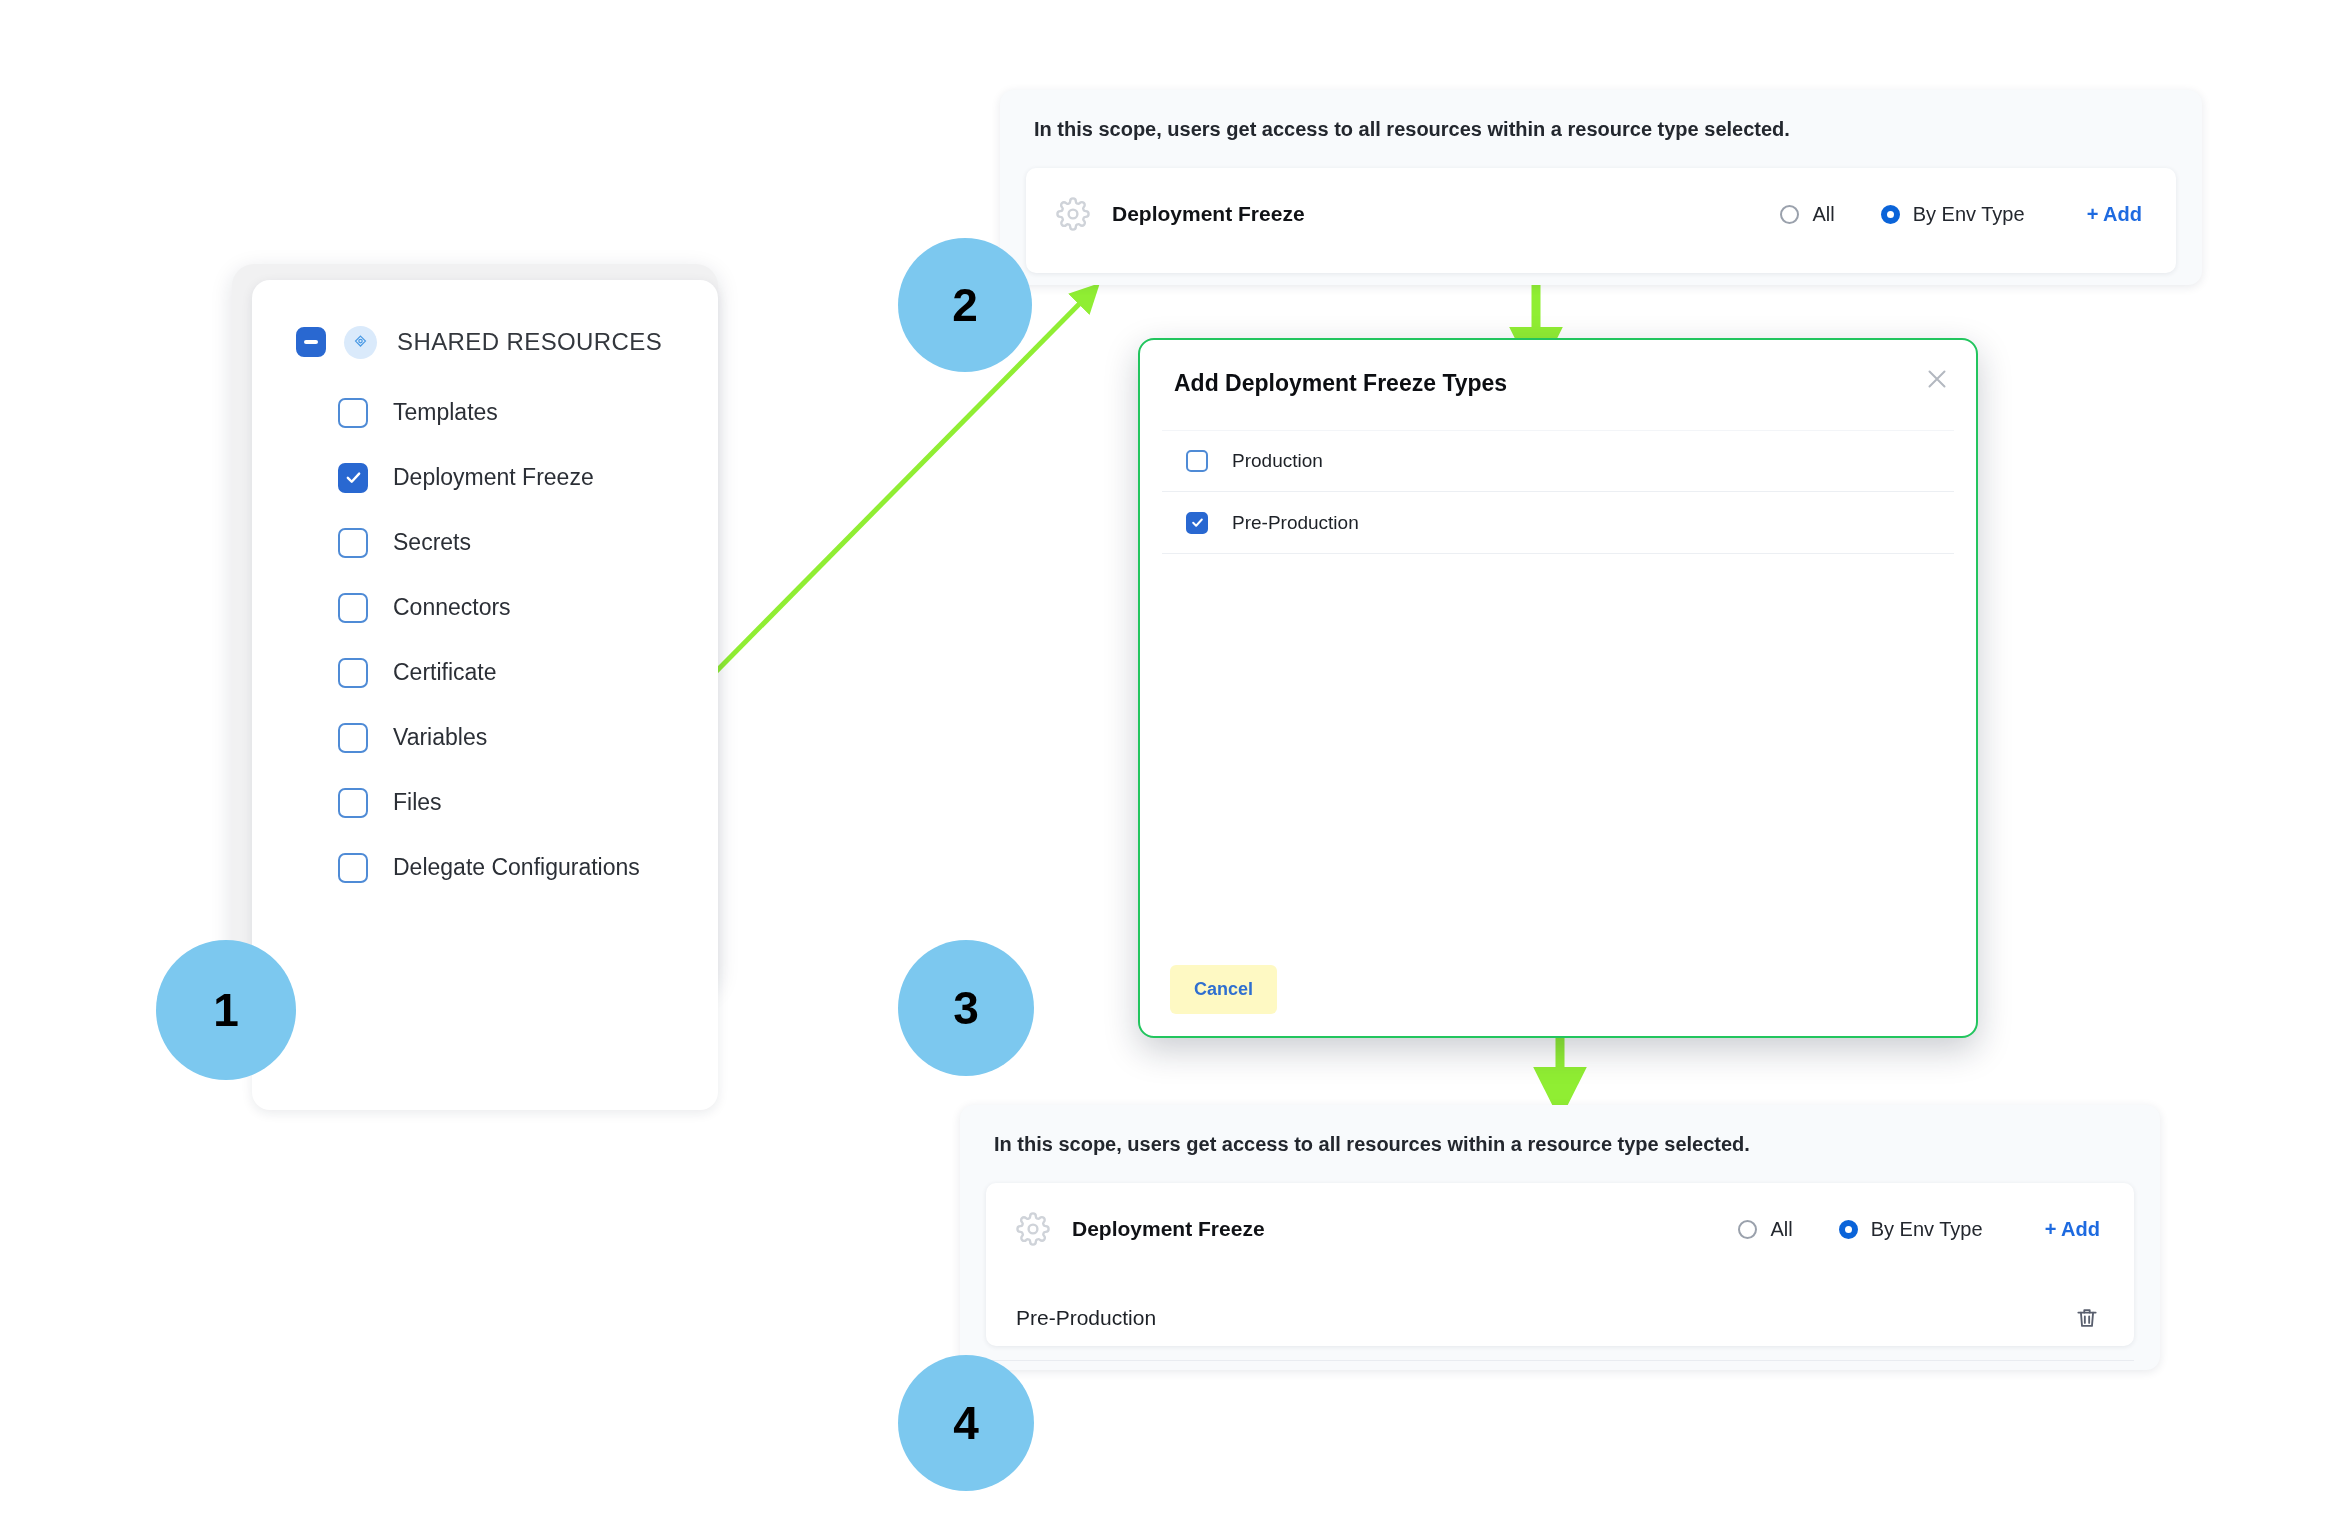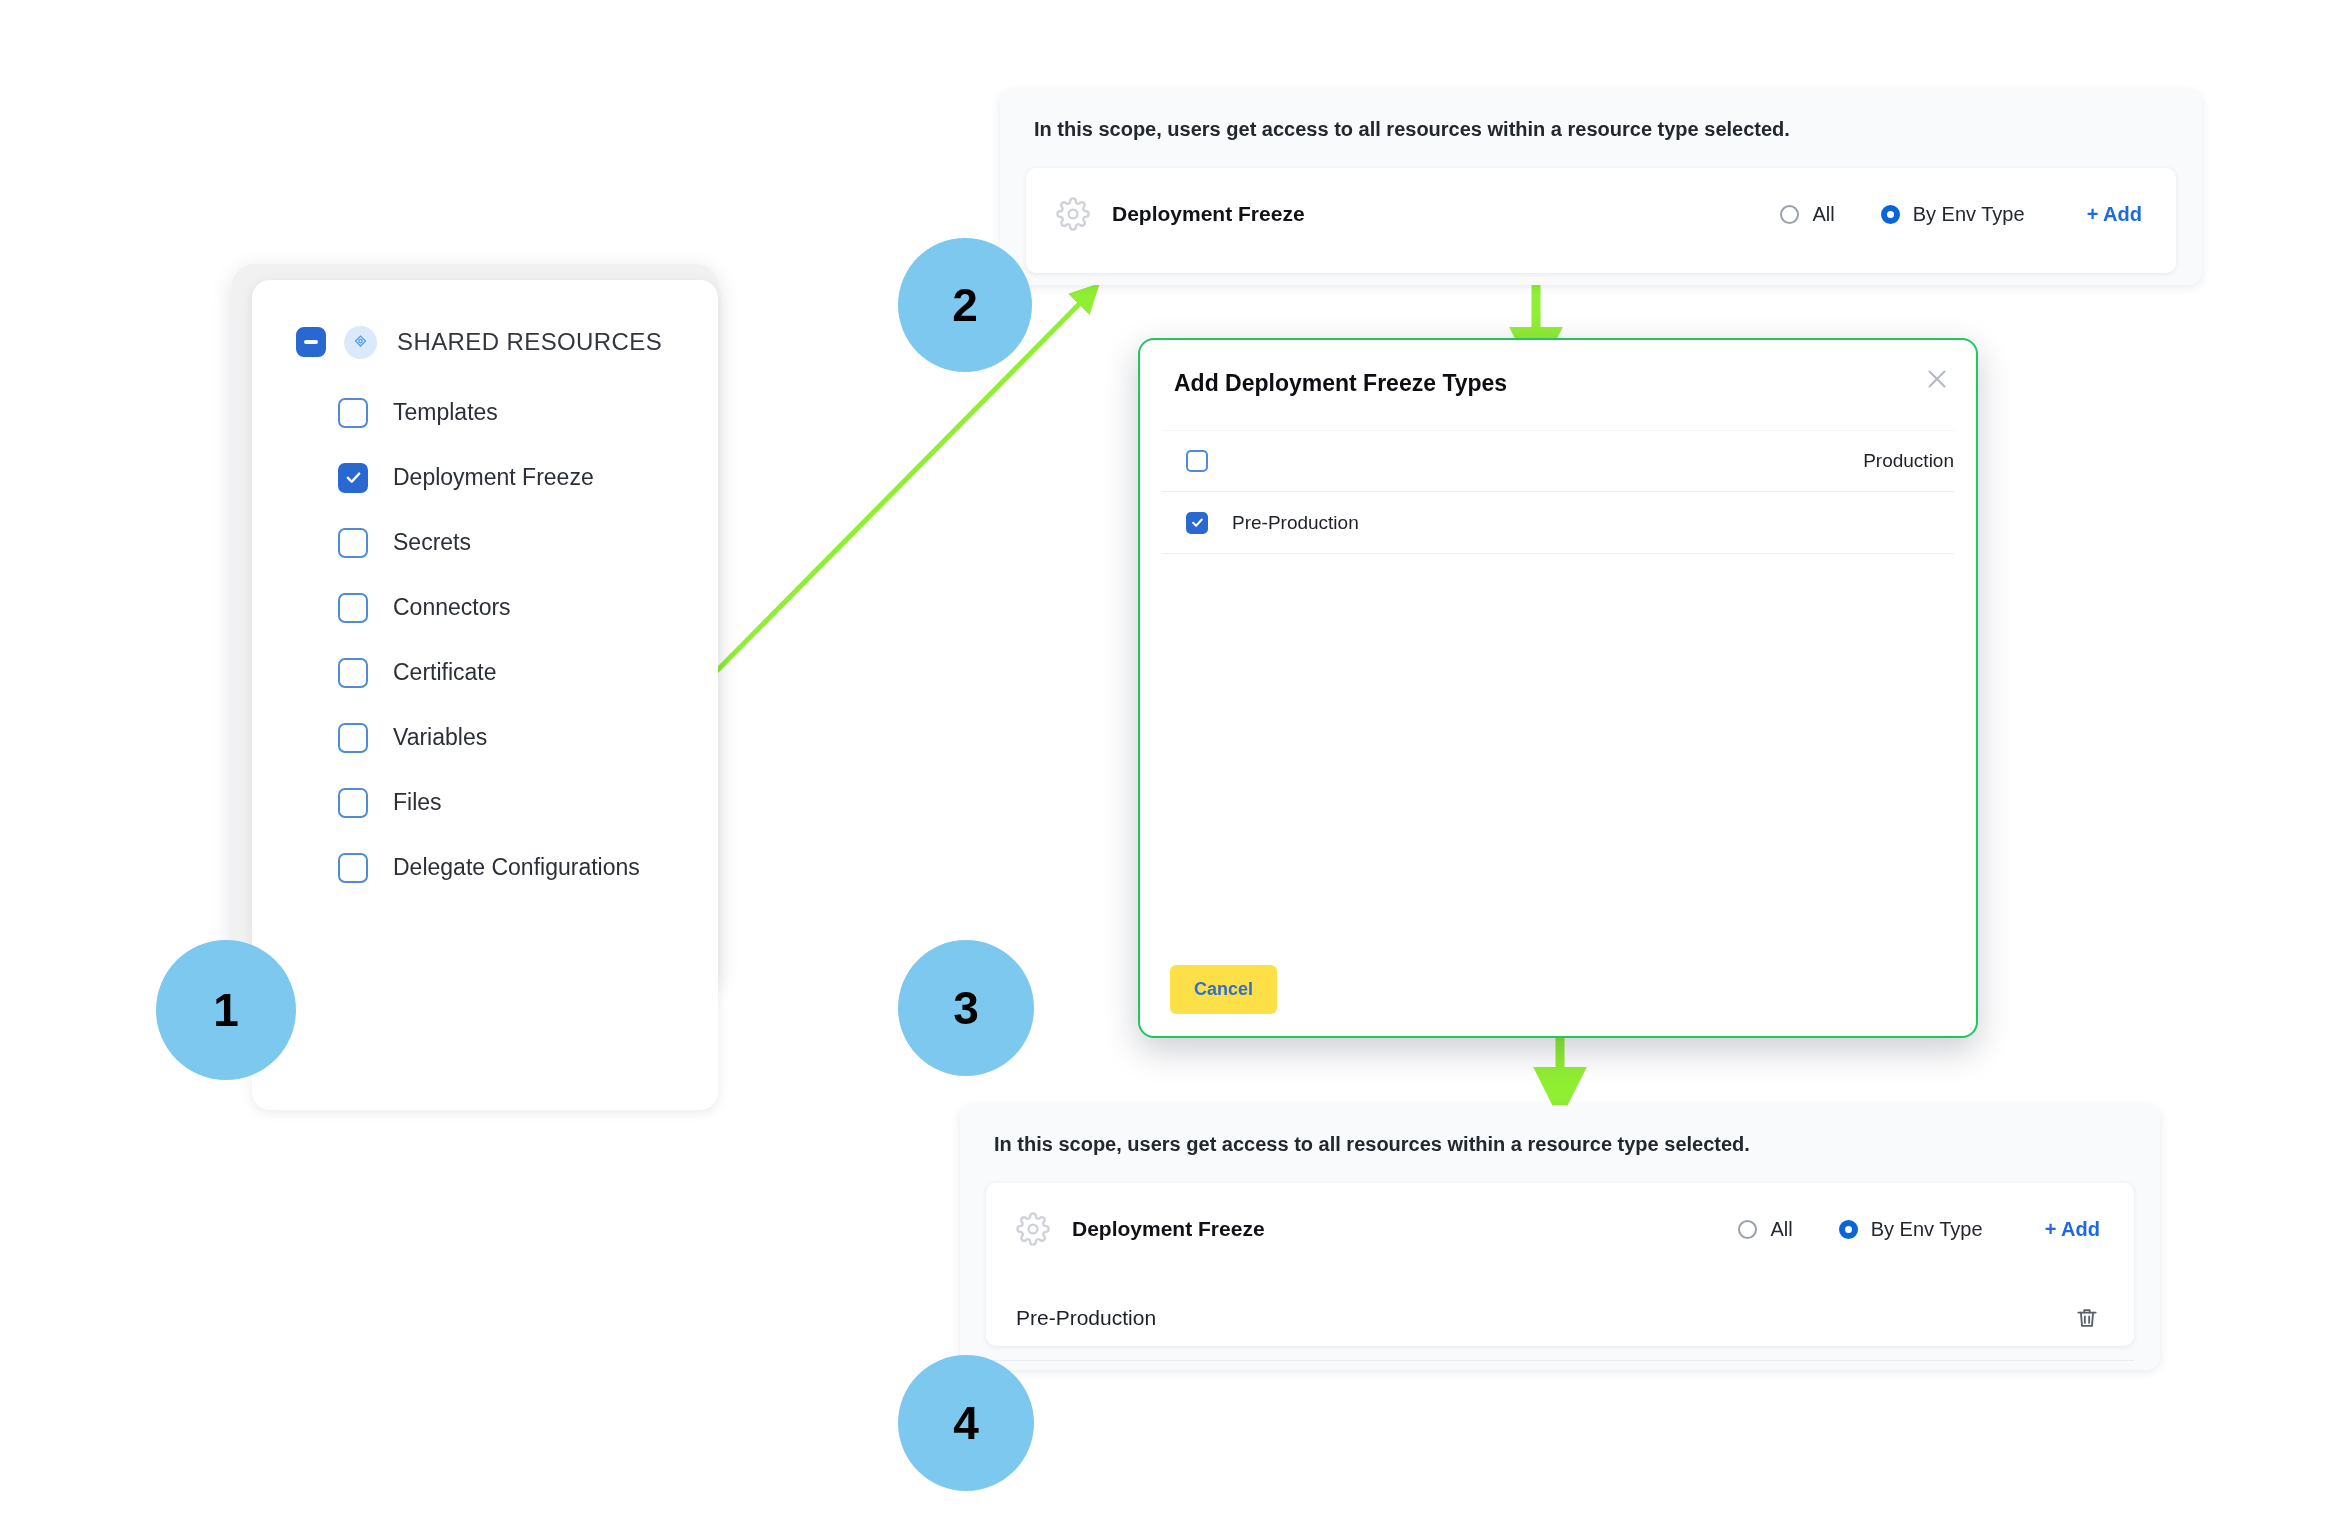--- a/index.html
+++ b/index.html
@@ -132,38 +132,38 @@
   .modal-close {
     position:absolute; right: 24px; top: 24px;
     width: 30px; height: 30px; cursor:pointer;
   }
   .modal-list { position:absolute; left: 22px; right: 22px; top: 90px; }
   .modal-opt {
     display:flex; align-items:center; height: 62px; padding-left: 24px;
     background:#fff;
     border-bottom: 1px solid #eceff3;
   }
-  .modal-opt:first-child { border-top: 1px solid #f3f5f8; justify-content: space-between; }
+  .modal-opt:first-child { border-top: 1px solid #f3f5f8; }
   .cb-sm {
     width: 22px; height: 22px; border-radius: 5px;
     border: 2px solid #4f8bd6; background:#fff;
     display:flex; align-items:center; justify-content:center; flex:0 0 auto;
   }
   .cb-sm.checked { background:#2968d1; border-color:#2968d1; }
   .cb-sm .tick { display:none; }
   .cb-sm.checked .tick { display:block; }
   .modal-opt .label { margin-left: 24px; font-size: 19px; color:#1d2127; }
   .modal-footer { position:absolute; left: 20px; bottom: 22px; display:flex; align-items:center; }
   .btn-primary {
     background:#2f6fd0; color:#fff; font-size:18px; font-weight:700;
     border:none; border-radius:6px; padding: 14px 22px; cursor:pointer;
     font-family:"Liberation Sans", sans-serif; white-space:nowrap;
   }
   .btn-ghost {
-    background:#fde047; color:#2f6fd0; font-size:18px; font-weight:700;
+    background:#fef9c3; color:#2f6fd0; font-size:18px; font-weight:700;
     border:none; border-radius:6px; padding: 14px 24px; margin-left: 10px; cursor:pointer;
     font-family:"Liberation Sans", sans-serif; white-space:nowrap;
   }
 </style>
 </head>
 <body>
 
 <div id="stage">
 
   <svg class="arrow-layer" width="2346" height="1532" viewBox="0 0 2346 1532">

